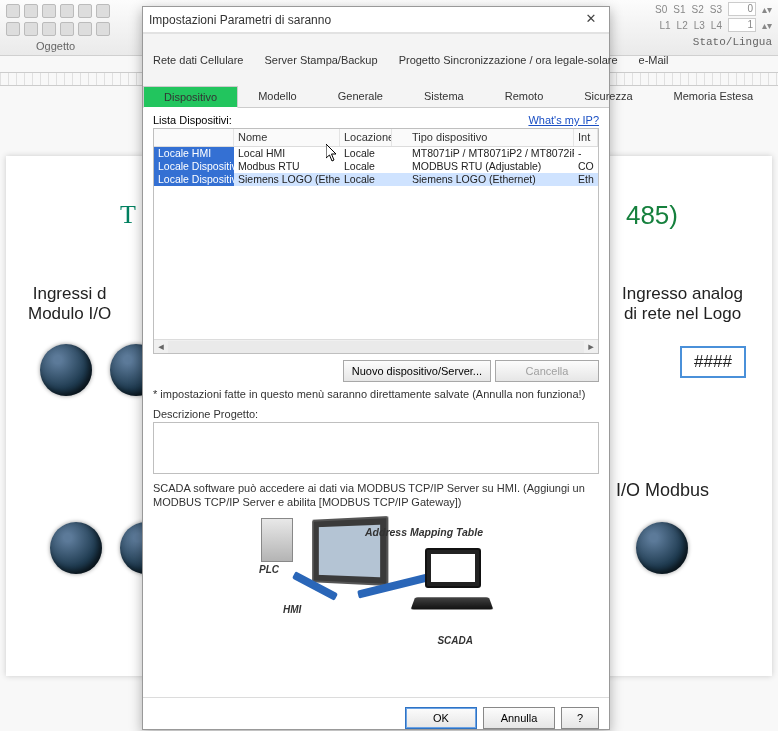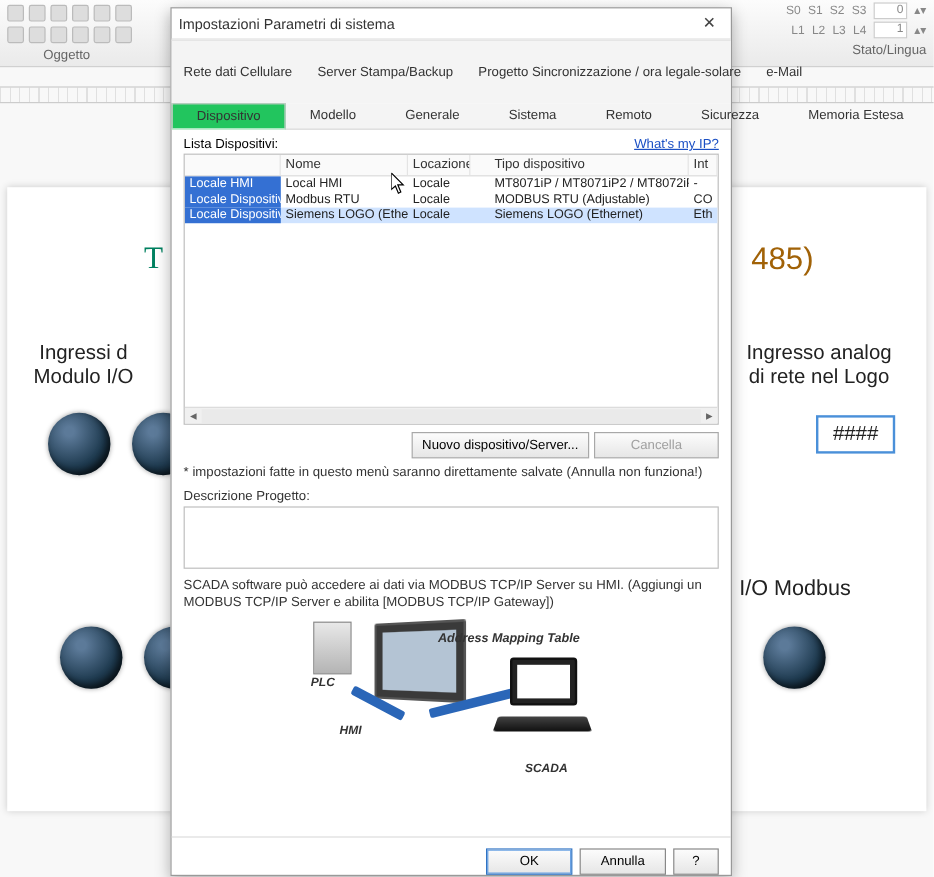--- a/index.html
+++ b/index.html
@@ -6,28 +6,28 @@
     body { width: 778px; height: 731px; background: #f8f8f8; overflow: hidden; position: relative; font-size: 11px; }
 
     
     .bg-toolbar { position: absolute; top: 0; left: 0; right: 0; height: 56px; background: linear-gradient(#fcfcfc,#eaeaea); border-bottom: 1px solid #d0d0d0; }
     .bg-icons { position: absolute; top: 4px; left: 6px; display: flex; gap: 4px; flex-wrap: wrap; width: 120px; }
     .bg-icons span { width: 14px; height: 14px; background: #ddd; border: 1px solid #bbb; border-radius: 2px; }
     .bg-label { position: absolute; top: 40px; left: 36px; color: #666; font-size: 11px; }
     .bg-right { position: absolute; top: 2px; right: 6px; display: flex; flex-direction: column; gap: 2px; align-items: flex-end; }
     .reg-row { display: flex; gap: 6px; align-items: center; font-size: 10px; color: #888; }
     .reg-box { width: 28px; height: 14px; border: 1px solid #ccc; background: #fff; font-size: 10px; text-align: right; padding-right: 2px; line-height: 12px; }
-    .statolingua { font-size: 11px; color: #666; padding-top: 2px; }
+    .statolingua { font-size: 11px; color: #666; padding-top: 2px; font-family: Liberation Mono, monospace; }
 
     .ruler { position: absolute; top: 72px; left: 0; right: 0; height: 14px; background: repeating-linear-gradient(90deg,#e0e0e0 0,#e0e0e0 1px,transparent 1px,transparent 8px); border-top: 1px solid #ccc; border-bottom: 1px solid #ccc; }
 
     
     .bg-page { position: absolute; top: 156px; left: 6px; right: 6px; height: 520px; background: #fff; box-shadow: 0 0 6px rgba(0,0,0,.18); }
     .bg-title-left { position: absolute; top: 200px; left: 120px; font-size: 26px; color: #008060; font-family: Georgia, serif; }
-    .bg-title-right { position: absolute; top: 200px; right: 100px; font-size: 26px; color: #a16207; }
+    .bg-title-right { position: absolute; top: 200px; right: 100px; font-size: 26px; color: #15803d; }
     .bg-ingressi { position: absolute; top: 284px; left: 28px; font-size: 17px; text-align: center; color: #222; line-height: 1.2; }
     .bg-ingresso-a { position: absolute; top: 284px; left: 622px; font-size: 17px; text-align: center; color: #222; line-height: 1.2; }
     .bg-hash { position: absolute; top: 346px; left: 680px; width: 66px; height: 32px; border: 2px solid #4a90d9; background: #fff; text-align: center; line-height: 28px; font-size: 17px; color: #222; }
     .bg-iomod { position: absolute; top: 480px; left: 616px; font-size: 18px; color: #222; }
     .led { width: 52px; height: 52px; border-radius: 50%; background: radial-gradient(circle at 34% 30%, #5c7a99 8%, #1e3a4f 60%, #0a1820 100%); box-shadow: inset -3px -3px 6px rgba(0,0,0,.6), 0 0 4px rgba(0,0,0,.4); position: absolute; }
 
     
     .dialog { position: absolute; top: 6px; left: 142px; width: 468px; height: 724px; background: #fff; border: 1px solid #999; box-shadow: 0 4px 12px rgba(0,0,0,.3); display: flex; flex-direction: column; }
     .titlebar { height: 26px; border-bottom: 1px solid #e2e2e2; display: flex; align-items: center; justify-content: space-between; padding: 0 6px; }
     .titlebar .title { font-size: 12px; color: #333; }
@@ -145,21 +145,21 @@
 <div class="bg-hash">####</div>
 <div class="bg-iomod"> I/O Modbus</div>
 <div class="led" style="top:344px; left:40px"></div>
 <div class="led" style="top:344px; left:110px"></div>
 <div class="led" style="top:522px; left:50px"></div>
 <div class="led" style="top:522px; left:120px"></div>
 <div class="led" style="top:522px; left:636px"></div>
 
 <div class="dialog">
   <div class="titlebar">
-    <span class="title">Impostazioni Parametri di sistema</span>
+    <span class="title">Impostazioni Parametri di saranno</span>
     <span class="close-btn">✕</span>
   </div>
 
   <div class="tab-rows">
     <div class="tab-row top">
       <div class="tab">Rete dati Cellulare</div>
       <div class="tab">Server Stampa/Backup</div>
       <div class="tab">Progetto Sincronizzazione / ora legale-solare</div>
       <div class="tab email">e-Mail</div>
     </div>

